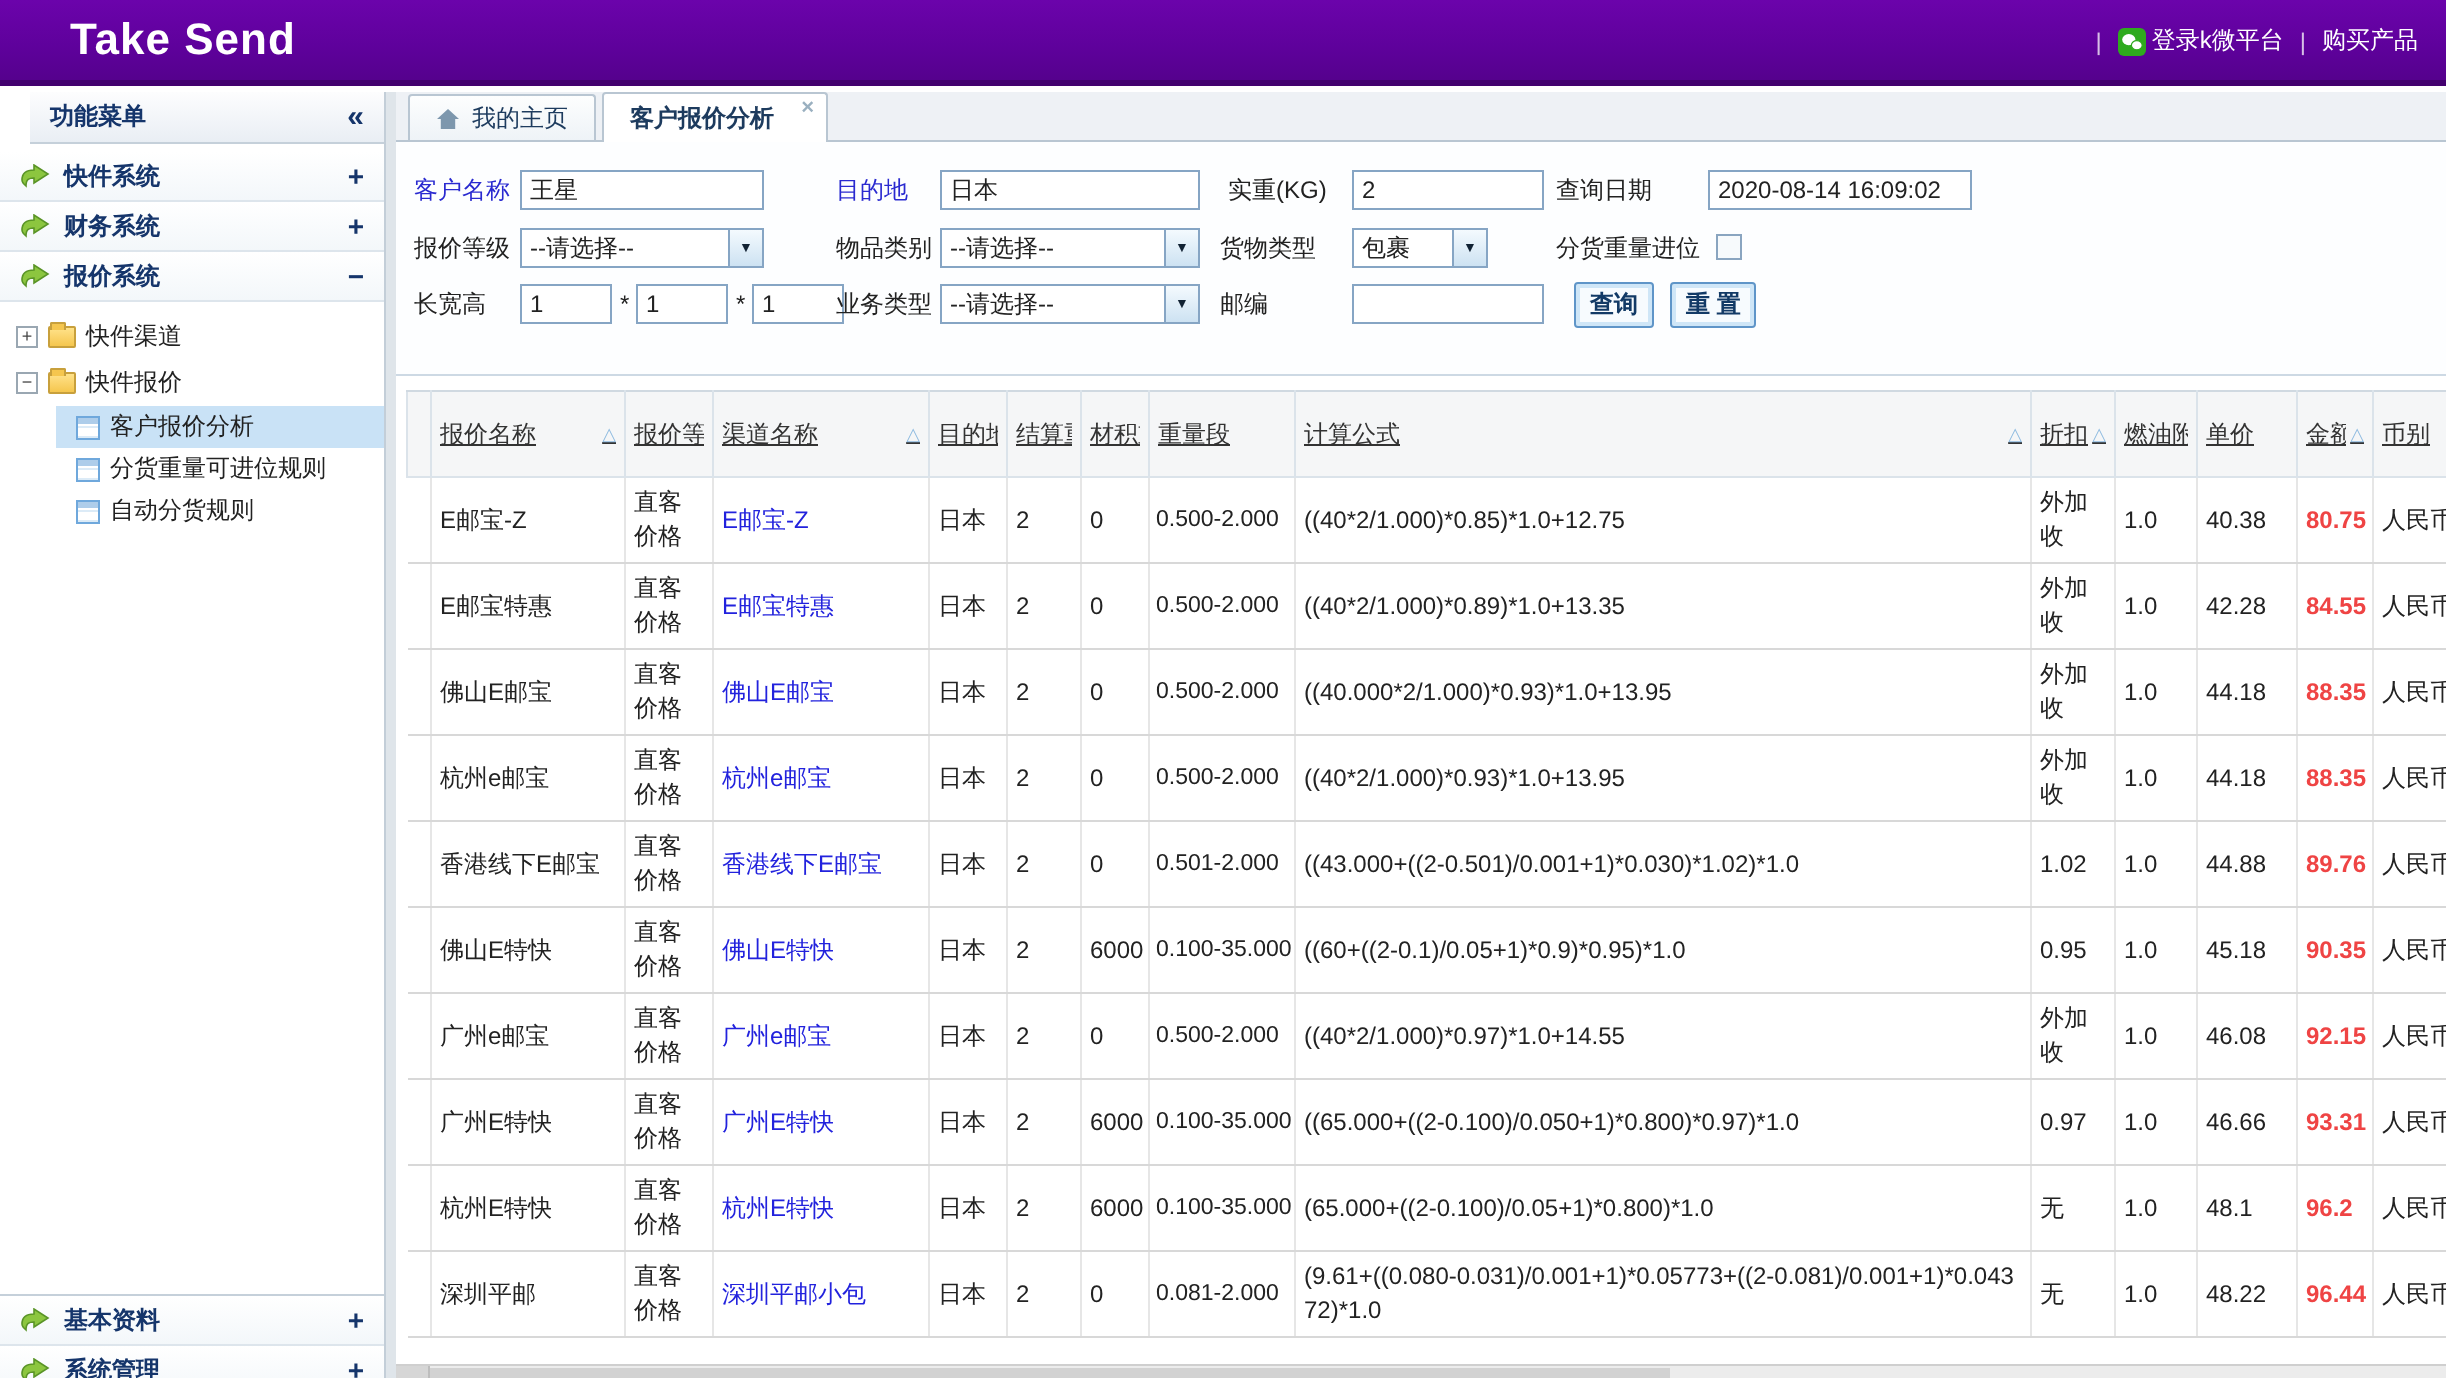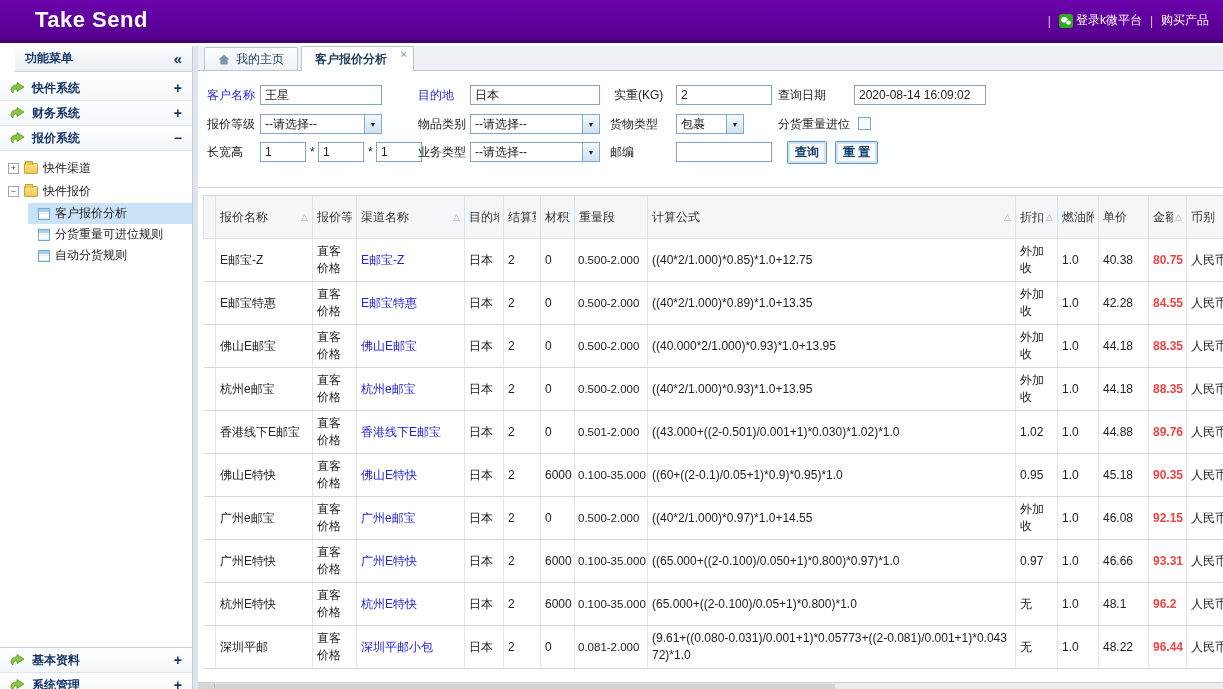--- a/index.html
+++ b/index.html
@@ -66,21 +66,21 @@
   .sel .db { width:17px; border-left:1px solid #86a5c4; background:linear-gradient(#f4fafe,#cde2f2);
     display:flex; align-items:center; justify-content:center; font-size:7px; color:#123; }
   .chk { position:absolute; width:13px; height:13px; border:1px solid #8aa5c0; background:#f7fafc; margin-top:3px; cursor:pointer; }
   .btn { position:absolute; height:23px; padding:0 7px; background:#f7fbfe; border:1px solid #5f95c8;
     box-shadow:inset 0 0 0 2px #cfe6f7; border-radius:2px; color:#123a66; font-weight:bold;
     font-size:12px; line-height:19px; cursor:pointer; }
 
   .tablewrap { position:absolute; left:5px; top:149px; width:1021px; height:494px; overflow:hidden; }
   table.grid { border-collapse:collapse; table-layout:fixed; width:1021px; }
   .grid th { height:22px; background:#f5f6f7; border:1px solid #dbe3ea; border-top:1px solid #d0d9e1;
-    font-weight:normal; color:#333; text-align:right; padding:0 4px; overflow:hidden; white-space:nowrap; }
+    font-weight:normal; color:#333; text-align:right; padding:0 4px; overflow:hidden; white-space:nowrap;text-decoration:underline; }
   .grid th .hwrap { display:flex; align-items:center; width:100%; }
   .grid th .hl { flex:0 1 auto; overflow:hidden; white-space:nowrap; }
   .grid th .tri { flex:none; margin-left:auto; font-size:9px; color:#8fbbe0; padding-left:2px; }
   .grid td { border-right:1px solid #e6e6e6; border-bottom:1px solid #d8d8d8; padding:2px 4px;
     vertical-align:middle; line-height:17px; overflow:hidden; }
   .grid tr { height:43px; }
   .grid td.c-range { white-space:nowrap; font-size:11.5px; padding:2px 3px; }
   .grid td.c-formula { word-break:break-all; }
   .grid td.c-amount { color:#ef4444;font-weight:bold; }
   .grid td .link { color:#2222dd; cursor:pointer; }

